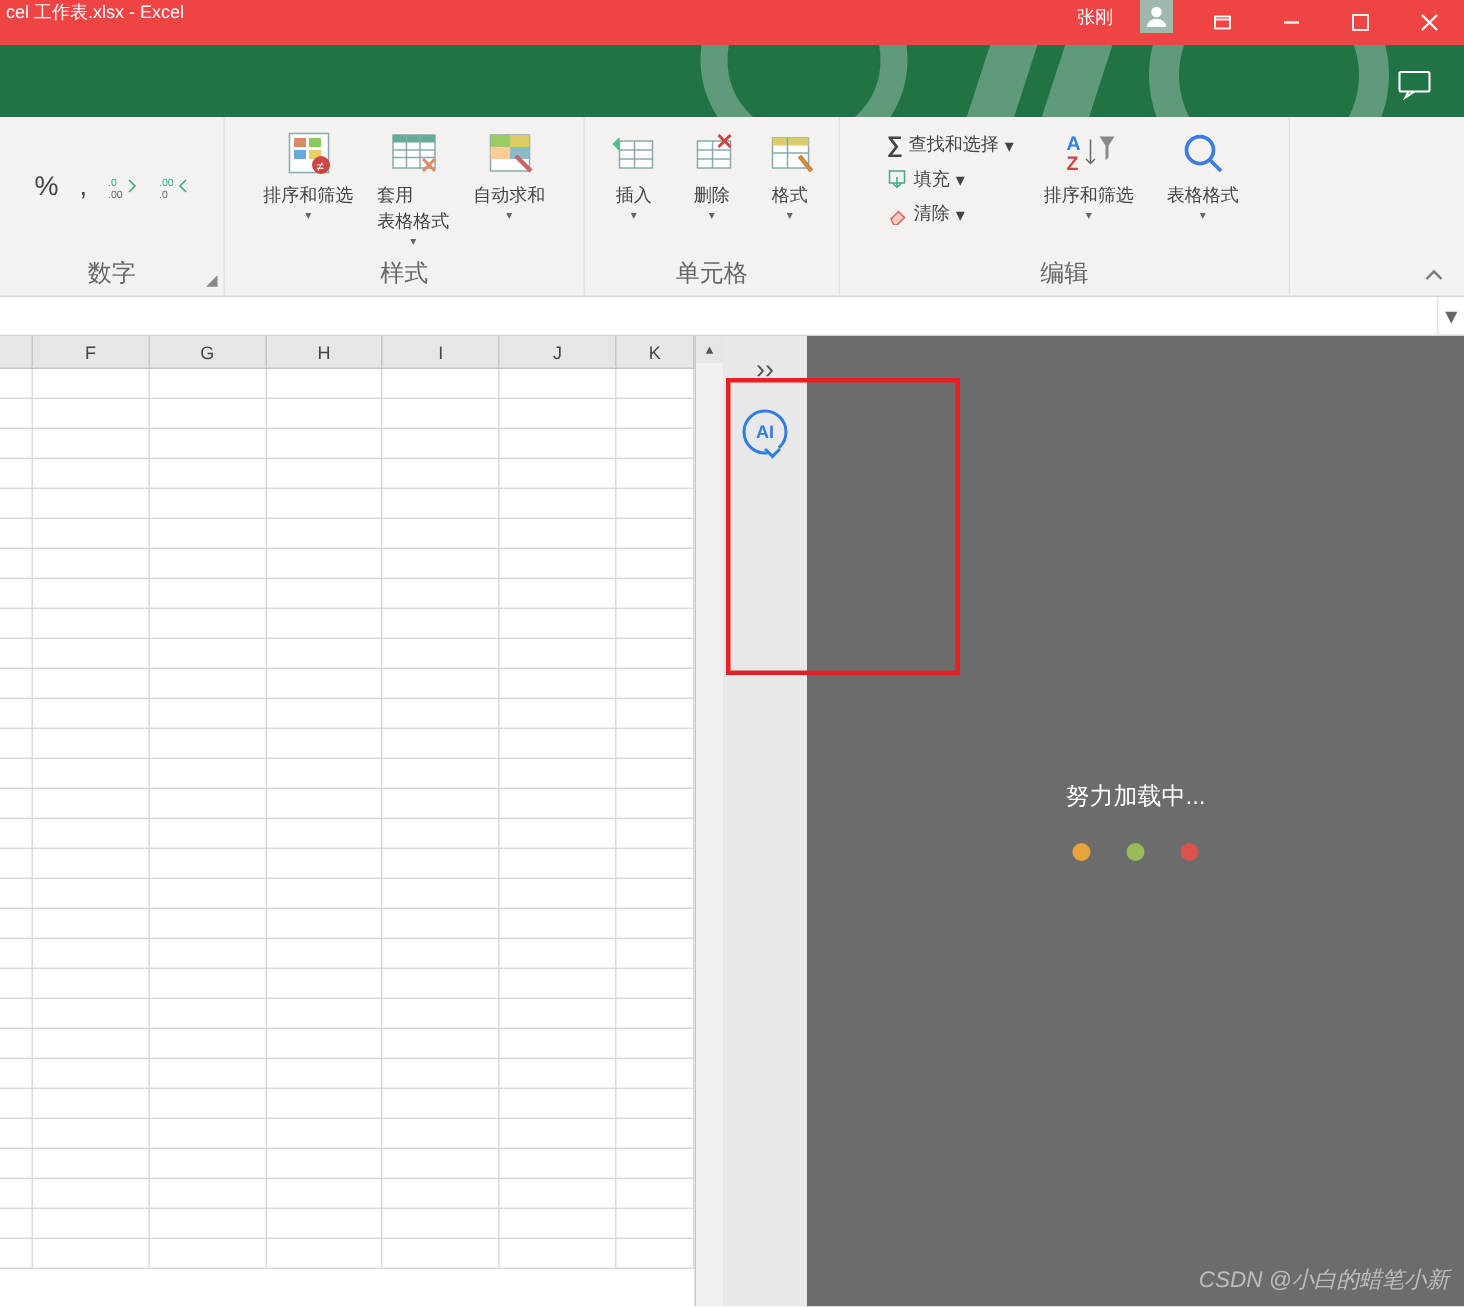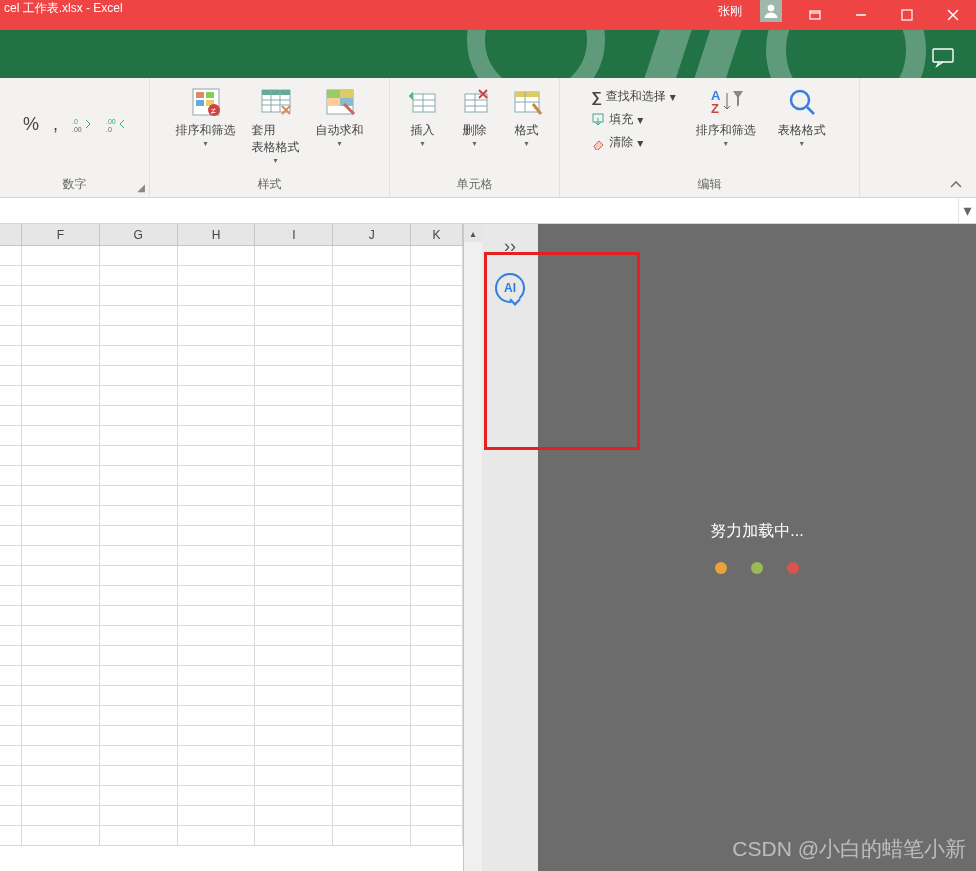--- a/index.html
+++ b/index.html
@@ -13,21 +13,21 @@
 .titlebar .winbtns { display: flex; }
 .titlebar .winbtn { width: 46px; height: 30px; display: flex; align-items: center; justify-content: center; cursor: pointer; }
 .titlebar svg { stroke: #fff; fill: none; }
 
 .ribbon-area { height: 48px; background: #217346; position: relative; overflow: hidden; }
 .ribbon-decoration { position: absolute; right: 0; top: -30px; width: 560px; height: 120px; opacity: 0.28; }
 .comment-icon { position: absolute; right: 22px; bottom: 6px; }
 
 .ribbon { height: 120px; background: #f3f2f1; border-bottom: 1px solid #d6d6d6; display: flex; }
 .group { border-right: 1px solid #e1e1e1; display: flex; flex-direction: column; align-items: center; justify-content: space-between; padding: 4px 8px 2px; position: relative; }
-.group-label { font-size: 12px; color: #666; padding: 2px 0; }
+.group-label { font-size: 16px; color: #666; padding: 2px 0; }
 .group-body { flex: 1; display: flex; align-items: flex-start; gap: 8px; }
 .group .launcher { position: absolute; right: 4px; bottom: 4px; font-size: 10px; color: #888; }
 
 .big-btn { display: flex; flex-direction: column; align-items: center; font-size: 12px; color: #444; padding: 2px 4px; cursor: pointer; }
 .big-btn .icon-box { width: 36px; height: 36px; display: flex; align-items: center; justify-content: center; margin-bottom: 2px; }
 .big-btn .dd { font-size: 8px; color: #666; }
 
 .small-btn { display: flex; align-items: center; font-size: 12px; color: #444; gap: 4px; padding: 2px 2px; cursor: pointer; white-space: nowrap; }
 .small-col { display: flex; flex-direction: column; gap: 2px; }
 
@@ -56,21 +56,21 @@
 
 .loading-pane { flex: 1; background: #6c6c6c; display: flex; flex-direction: column; align-items: center; justify-content: center; color: #fff; position: relative; }
 .loading-text { font-size: 16px; margin-bottom: 20px; }
 .dots { display: flex; gap: 24px; }
 .dot { width: 12px; height: 12px; border-radius: 50%; }
 .dot.o { background: #e8a33d; }
 .dot.g { background: #9bbb59; }
 .dot.r { background: #d9534f; }
 
 .red-box { position: absolute; border: 3px solid #e52020; pointer-events: none; }
-.watermark { position: absolute; right: 10px; bottom: 8px; color: rgba(255,255,255,0.55); font-size: 21px; }
+.watermark { position: absolute; right: 10px; bottom: 8px; color: rgba(255,255,255,0.55); font-size: 15px; font-style: italic; }
 
 
 .cF { width: 78px; } .cG { width: 78px; } .cH { width: 78px; } .cI { width: 78px; } .cJ { width: 78px; } .cK { width: 52px; }
 .cLead { width: 22px; }
 </style>
 </head>
 <body>
 
 <div class="titlebar">
   <span class="title">cel 工作表.xlsx - Excel</span>

